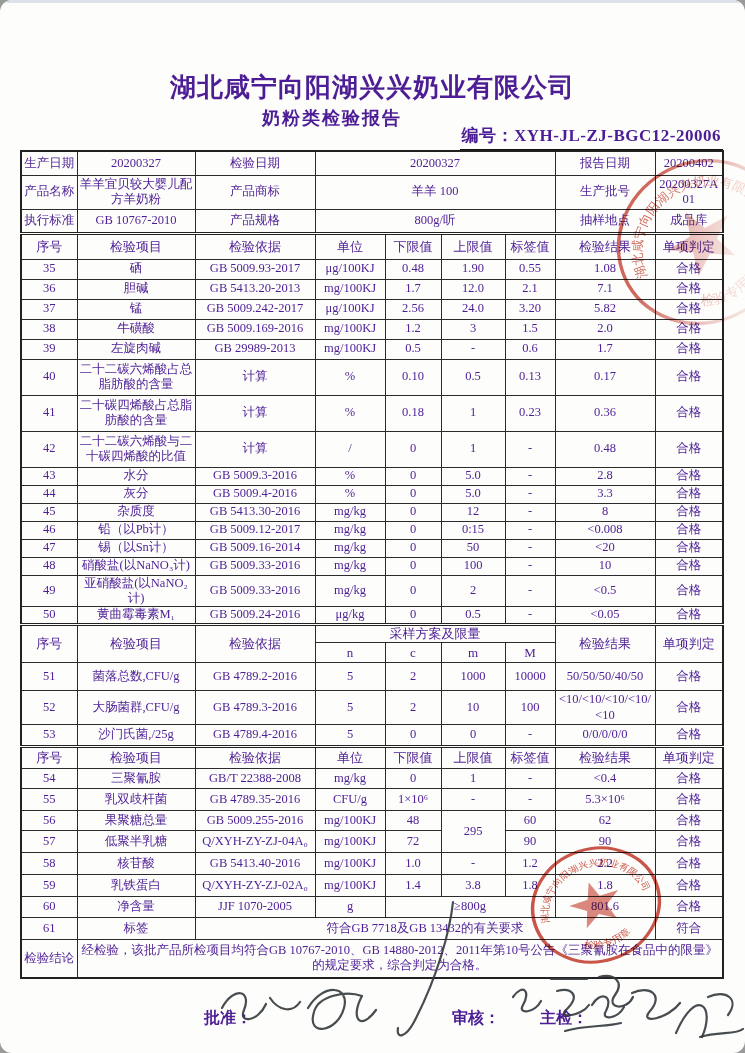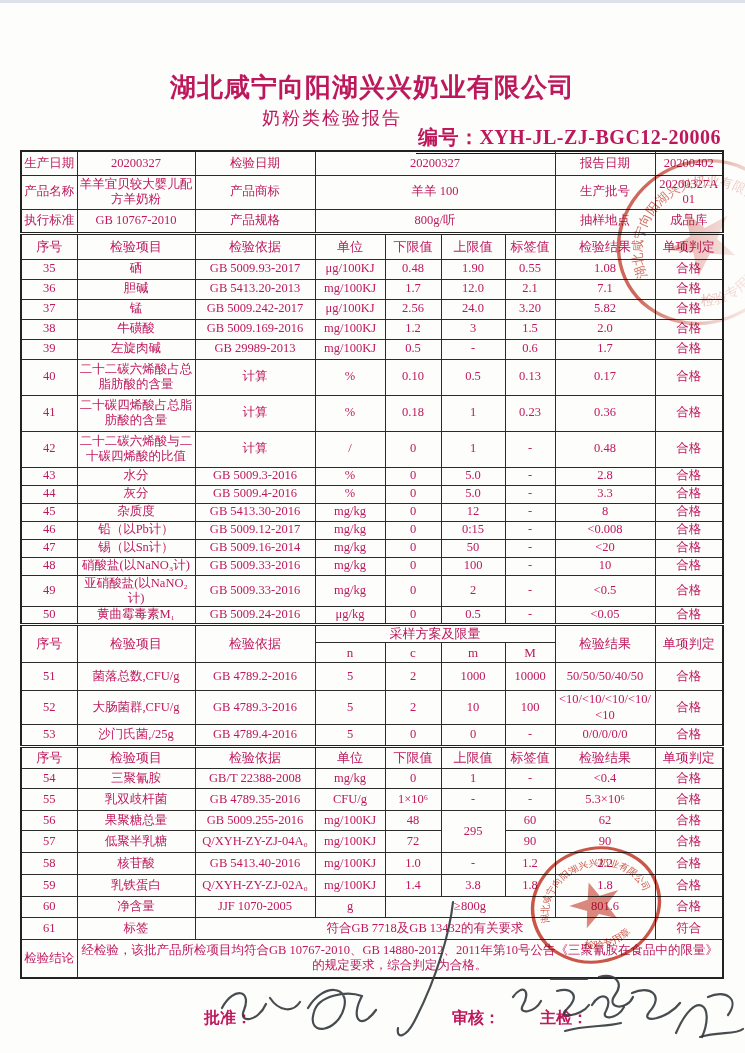--- a/index.html
+++ b/index.html
@@ -1,32 +1,32 @@
 <!DOCTYPE html>
 <html><head>
 <meta charset="utf-8">
 <style>
   html,body { margin:0; padding:0; background:#9a9a9a; }
   .page {
     position:relative; width:745px; height:1053px; margin:0 auto;
     background:#fdfdfb; overflow:hidden;
-    font-family:"Liberation Serif","DejaVu Serif",serif; color:#be185d;
+    font-family:"Liberation Serif","DejaVu Serif",serif; color:#4c1d95;border-radius:12px;
   }
   .scan-top { position:absolute; top:0; left:0; width:745px; height:3px; background:#dde2ea; }
   .company {
     position:absolute; top:70px; left:0; width:745px; text-align:center;
     font-size:26px; font-weight:bold; letter-spacing:1px;
   }
   .subtitle {
     position:absolute; top:106px; left:0; width:664px; text-align:center;
-    font-size:18px; font-weight:normal; letter-spacing:2px;
+    font-size:18px; font-weight:bold; letter-spacing:2px;
   }
   .report-no {
     position:absolute; top:124px; right:22px;
-    font-size:20px; font-weight:bold; letter-spacing:.5px;
+    font-size:17px; font-weight:bold; letter-spacing:.5px;
     border-bottom:1.5px solid #111; padding:0 2px 2px 2px;
   }
   table.report {
     position:absolute; left:20px; top:150px; width:702px;
     border-collapse:collapse; table-layout:fixed;
     border:2px solid #222;
   }
   table.report td {
     border:1px solid #2b2b2b; text-align:center; vertical-align:middle;
     font-size:12.5px; line-height:1.22; padding:0 2px; overflow:hidden;

